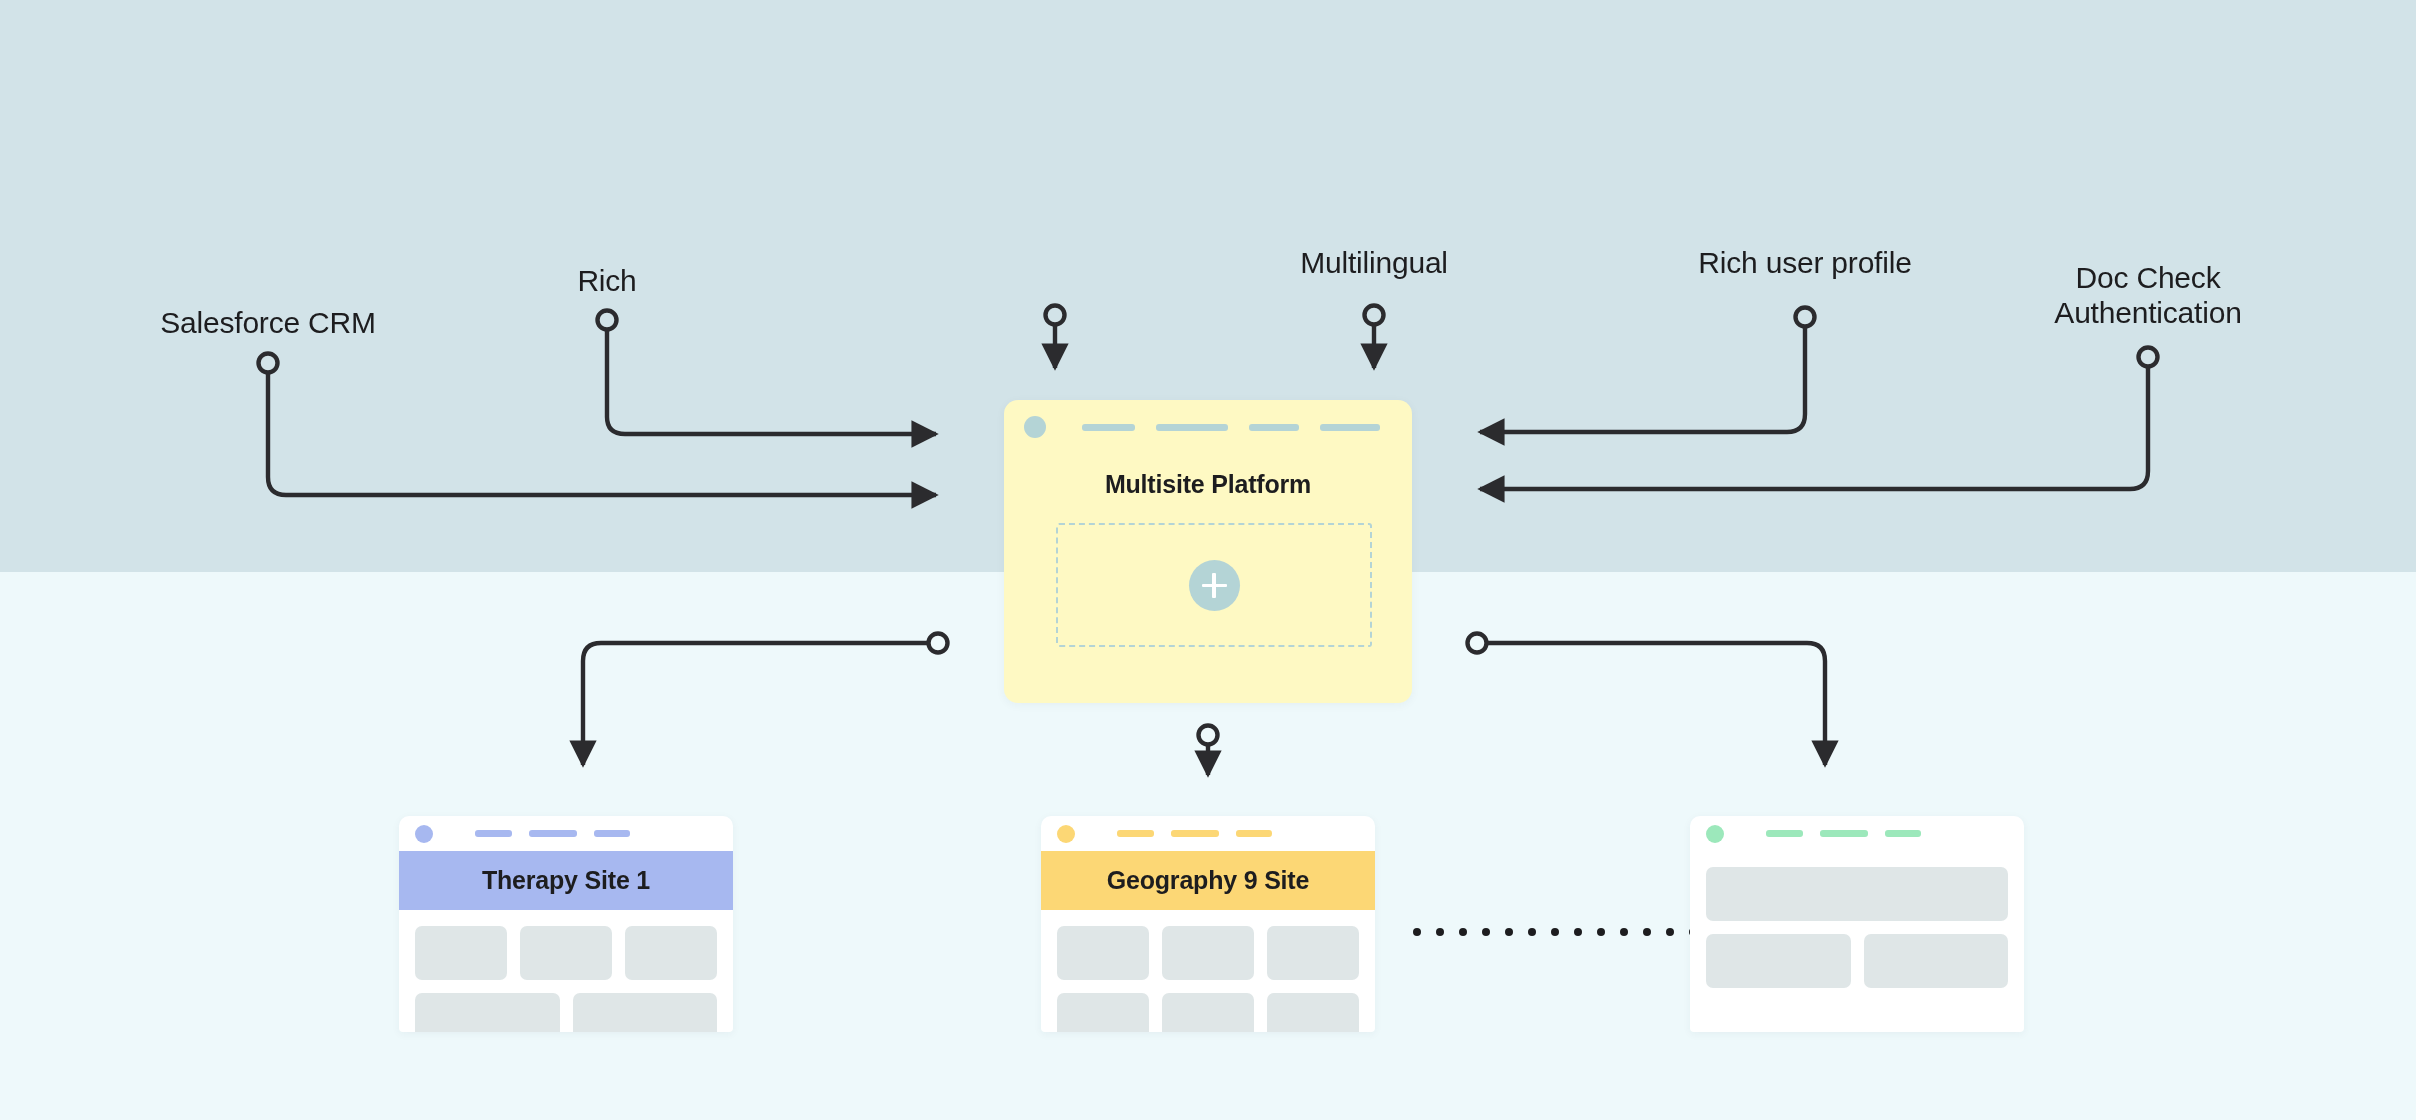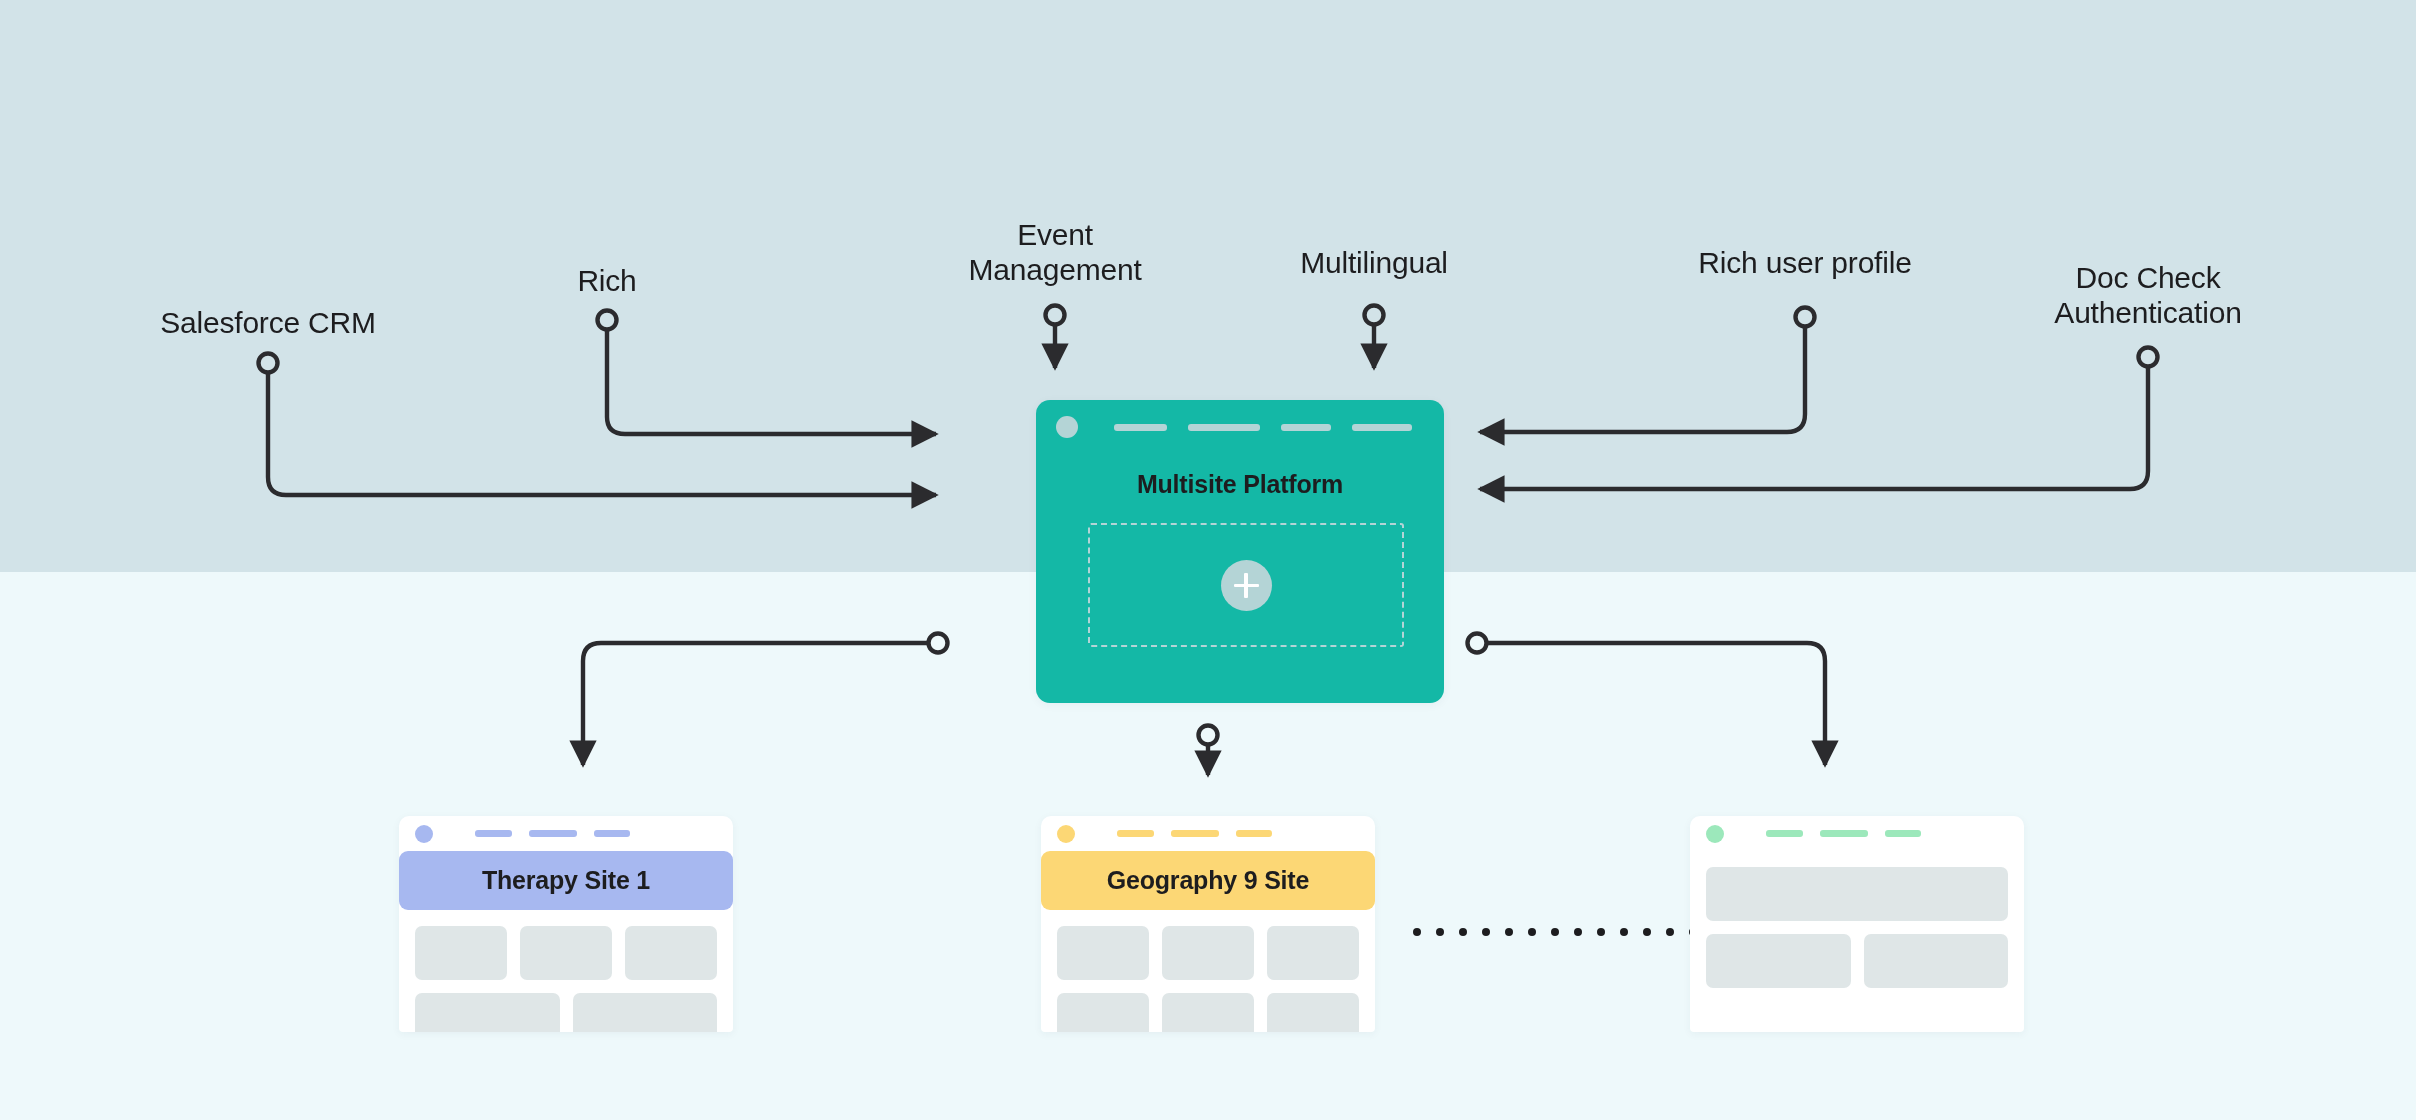--- a/index.html
+++ b/index.html
@@ -50,24 +50,23 @@
     letter-spacing: -0.2px;
   }
 
   
   .platform-card {
     position: absolute;
     left: 1004px;
     top: 400px;
     width: 408px;
     height: 303px;
-    background: #14b8a6;
+    background: #fef9c3;
     border-radius: 14px;
     box-shadow: 0 2px 10px rgba(30,60,70,0.05);
-    margin-left: 32px;
   }
   .pc-nav {
     position: absolute;
     left: 0; top: 0;
     width: 100%;
     height: 54px;
     display: flex;
     align-items: center;
     padding-left: 20px;
     box-sizing: border-box;
@@ -166,21 +165,20 @@
   }
   .sc-hero {
     height: 59px;
     display: flex;
     align-items: center;
     justify-content: center;
     font-size: 25px;
     font-weight: 700;
     color: #1d1d1f;
     letter-spacing: -0.2px;
-    border-radius: 9px;
   }
   .sc-body {
     padding: 16px 16px 0 16px;
     box-sizing: border-box;
   }
   .sc-row {
     display: flex;
     gap: 13px;
     margin-bottom: 13px;
   }
@@ -248,22 +246,20 @@
 
       <circle cx="1477" cy="643" r="9.5" fill="none" stroke="#2b2b2e" stroke-width="4.4"></circle>
       <path d="M 1487 643 L 1807 643 Q 1825 643 1825 661 L 1825 765" marker-end="url(#arrow)"></path>
     </g>
   </svg>
 
   <div class="lbl" style="left:108px; top:305px; width:320px;">Salesforce CRM</div>
 
   <div class="lbl" style="left:487px; top:263px; width:240px;">Rich</div>
 
-  <div class="lbl" style="left:925px; top:217px; width:260px;">Event
-Management</div>
 
   <div class="lbl" style="left:1254px; top:245px; width:240px;">Multilingual</div>
 
   <div class="lbl" style="left:1645px; top:245px; width:320px;">Rich user profile</div>
 
   <div class="lbl" style="left:2008px; top:260px; width:280px;text-align:center;">Doc Check
 Authentication</div>
 
   <div class="platform-card">
     <div class="pc-nav">

